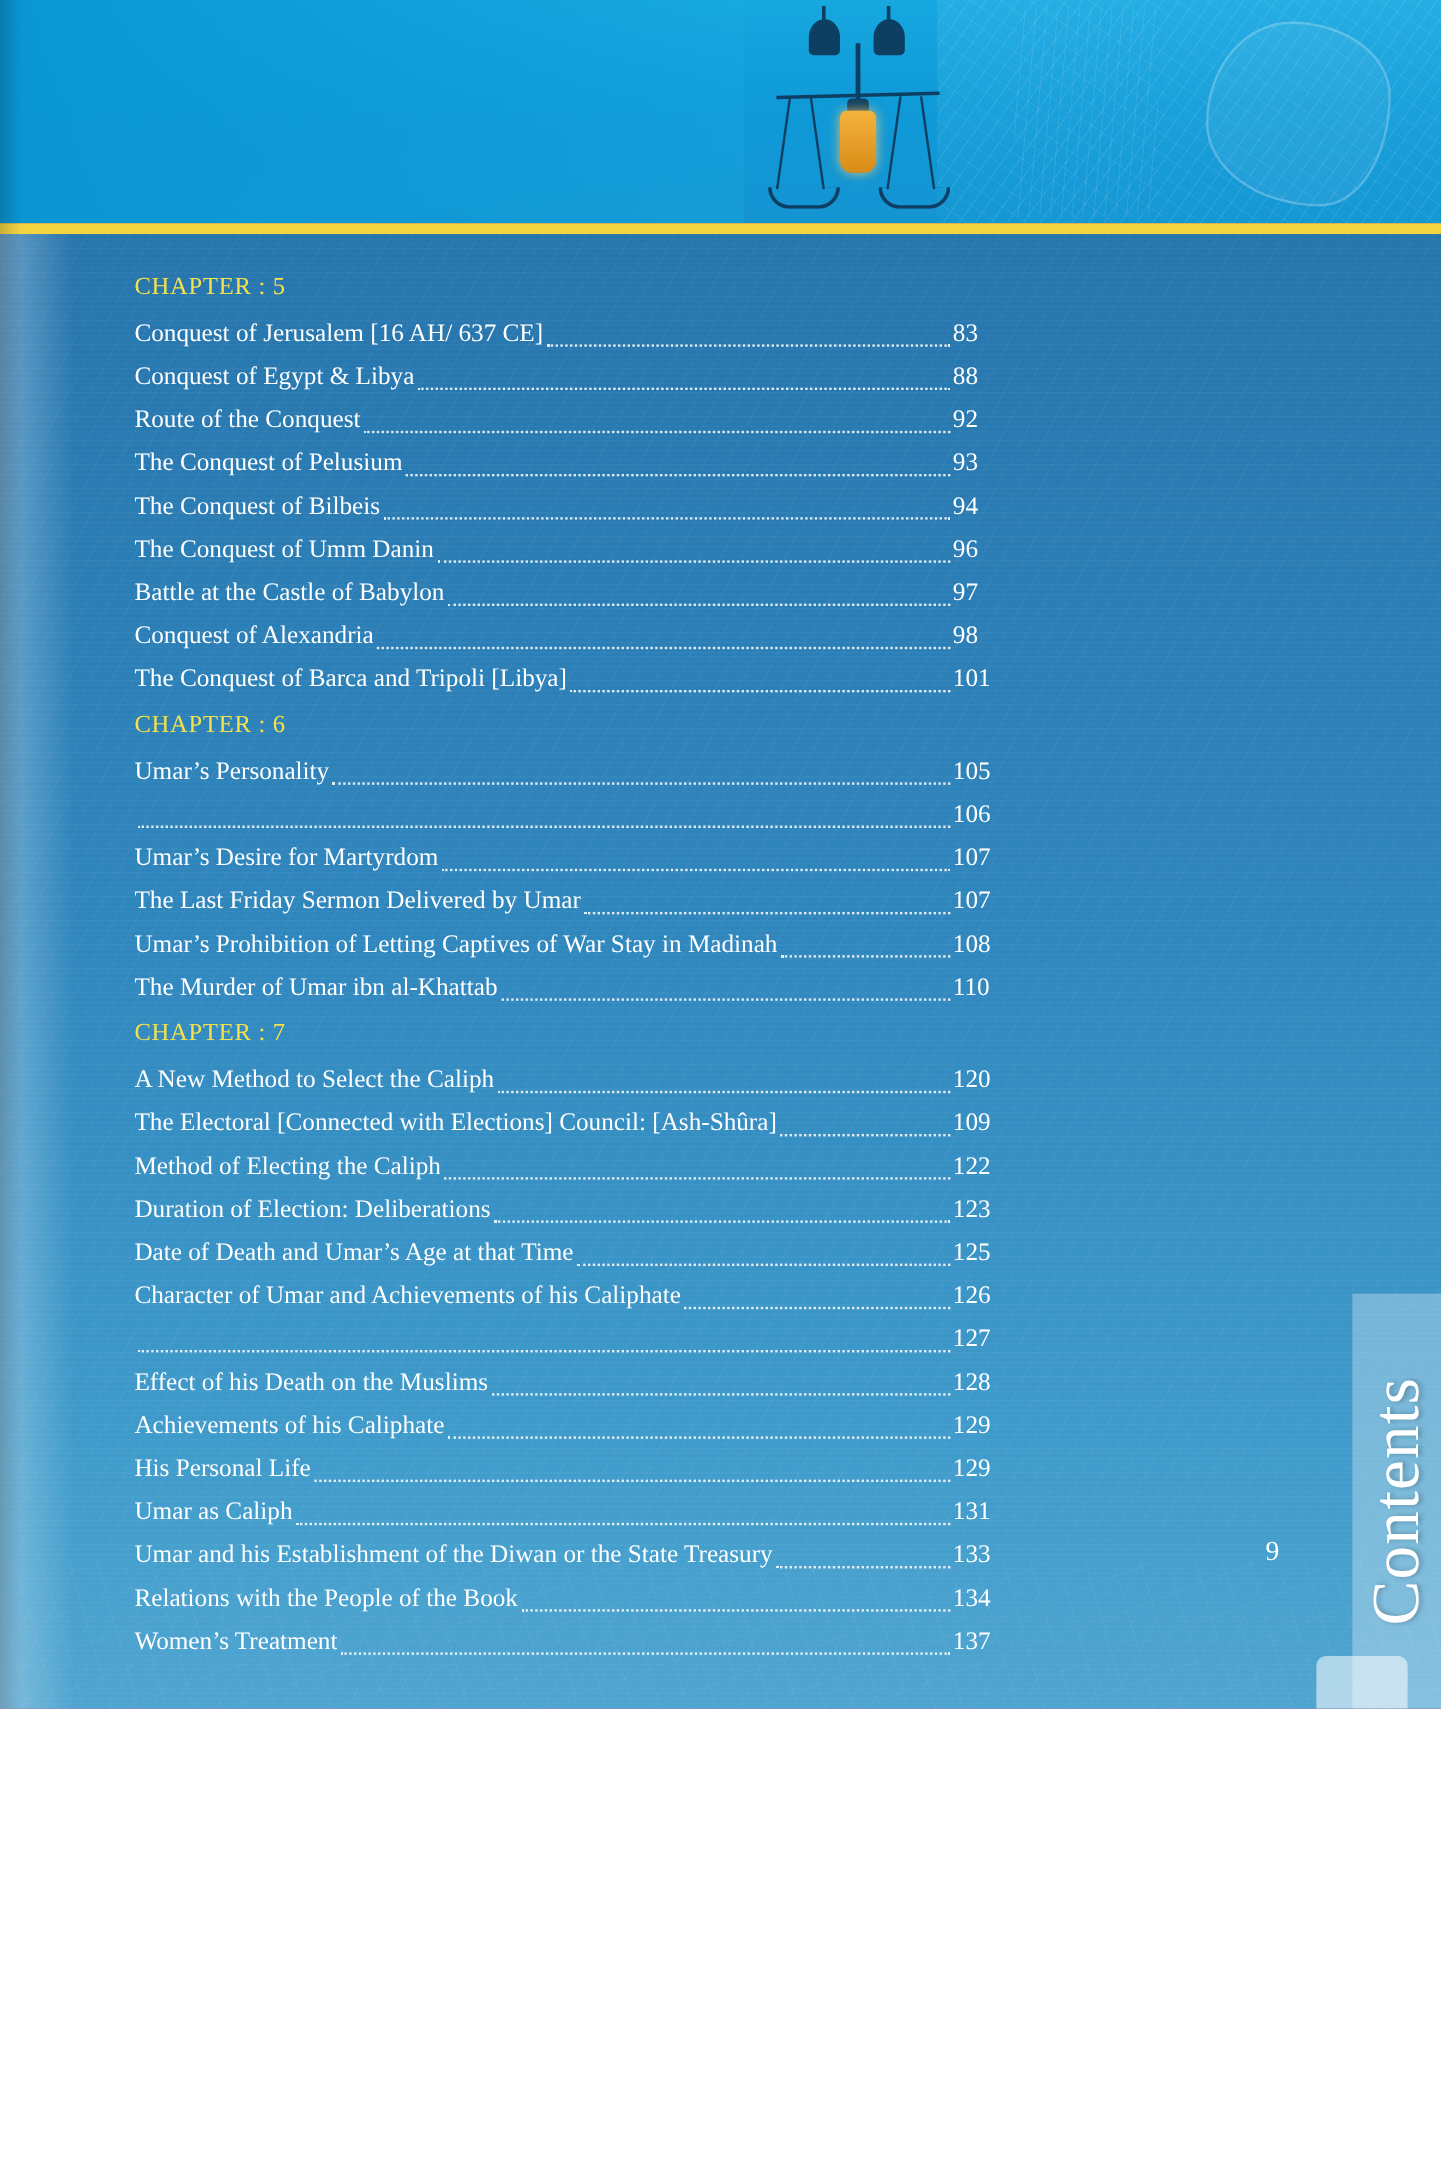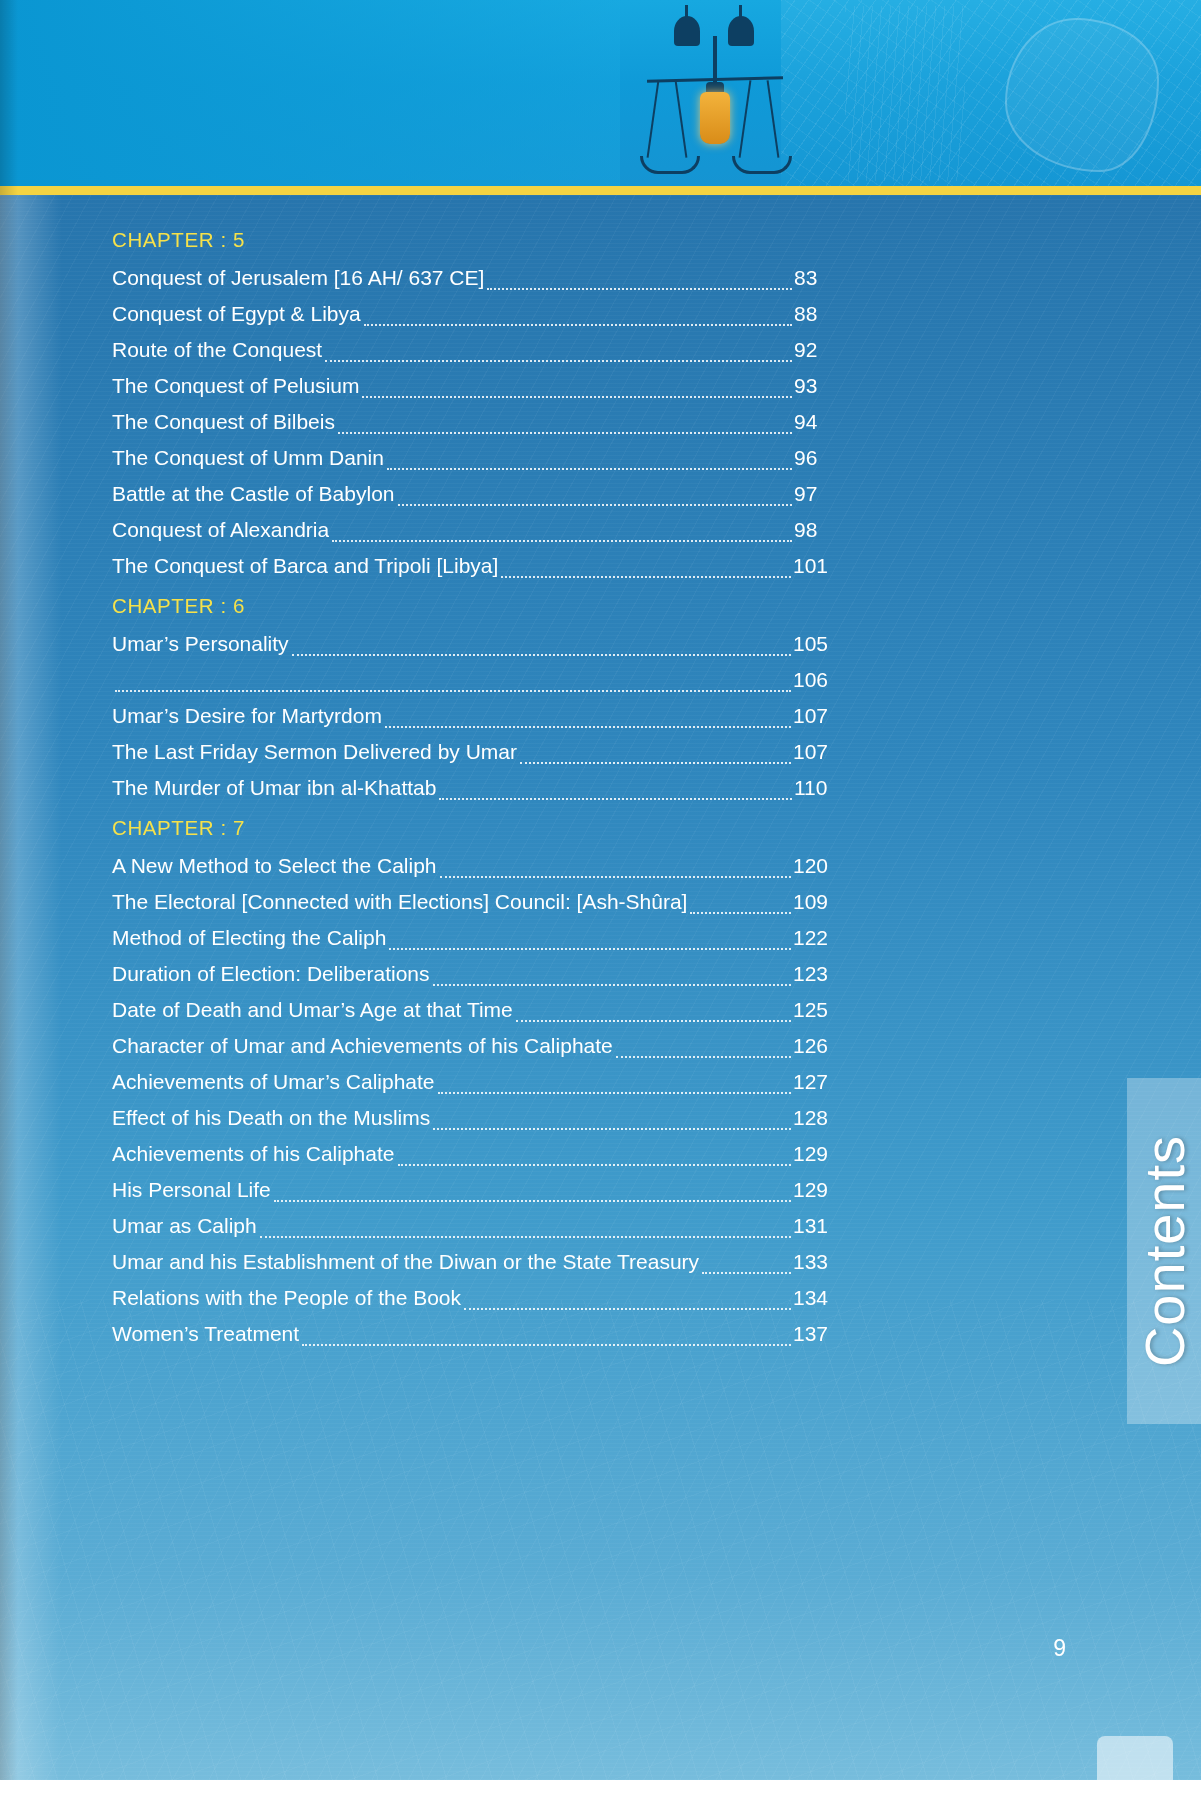--- a/index.html
+++ b/index.html
@@ -3,23 +3,23 @@
 <meta charset="utf-8">
 <style>
   html, body {
     margin: 0;
     padding: 0;
     background: #ffffff;
   }
   .page {
     position: relative;
     width: 1201px;
-    height: 1780px;
+    height: 1424px;
     overflow: hidden;
-    font-family: Liberation Sans, sans-serif;
+    font-family: Liberation Serif, serif;
     background: #701a75;
   }
 
   
   .banner {
     position: absolute;
     left: 0; top: 0;
     width: 1201px;
     height: 186px;
     background: linear-gradient(180deg, #17a8e0 0%, #0f9ad8 45%, #1594d2 100%);
@@ -349,20 +349,25 @@
         <span class="title">Umar’s Desire for Martyrdom</span>
         <span class="dots"></span>
         <span class="pg">107</span>
       </div>
       <div class="entry">
         <span class="title">The Last Friday Sermon Delivered by Umar</span>
         <span class="dots"></span>
         <span class="pg">107</span>
       </div>
       <div class="entry">
+        <span class="title">Umar’s Prohibition of Letting Captives of War Stay in Madinah</span>
+        <span class="dots"></span>
+        <span class="pg">108</span>
+      </div>
+      <div class="entry">
         <span class="title">The Murder of Umar ibn al-Khattab</span>
         <span class="dots"></span>
         <span class="pg">110</span>
       </div>
       <div class="chapter-head">CHAPTER : 7</div>
       <div class="entry">
         <span class="title">A New Method to Select the Caliph</span>
         <span class="dots"></span>
         <span class="pg">120</span>
       </div>
@@ -385,21 +390,20 @@
         <span class="title">Date of Death and Umar’s Age at that Time</span>
         <span class="dots"></span>
         <span class="pg">125</span>
       </div>
       <div class="entry">
         <span class="title">Character of Umar and Achievements of his Caliphate</span>
         <span class="dots"></span>
         <span class="pg">126</span>
       </div>
       <div class="entry">
-        <span class="title">Achievements of Umar’s Caliphate</span>
         <span class="dots"></span>
         <span class="pg">127</span>
       </div>
       <div class="entry">
         <span class="title">Effect of his Death on the Muslims</span>
         <span class="dots"></span>
         <span class="pg">128</span>
       </div>
       <div class="entry">
         <span class="title">Achievements of his Caliphate</span>

